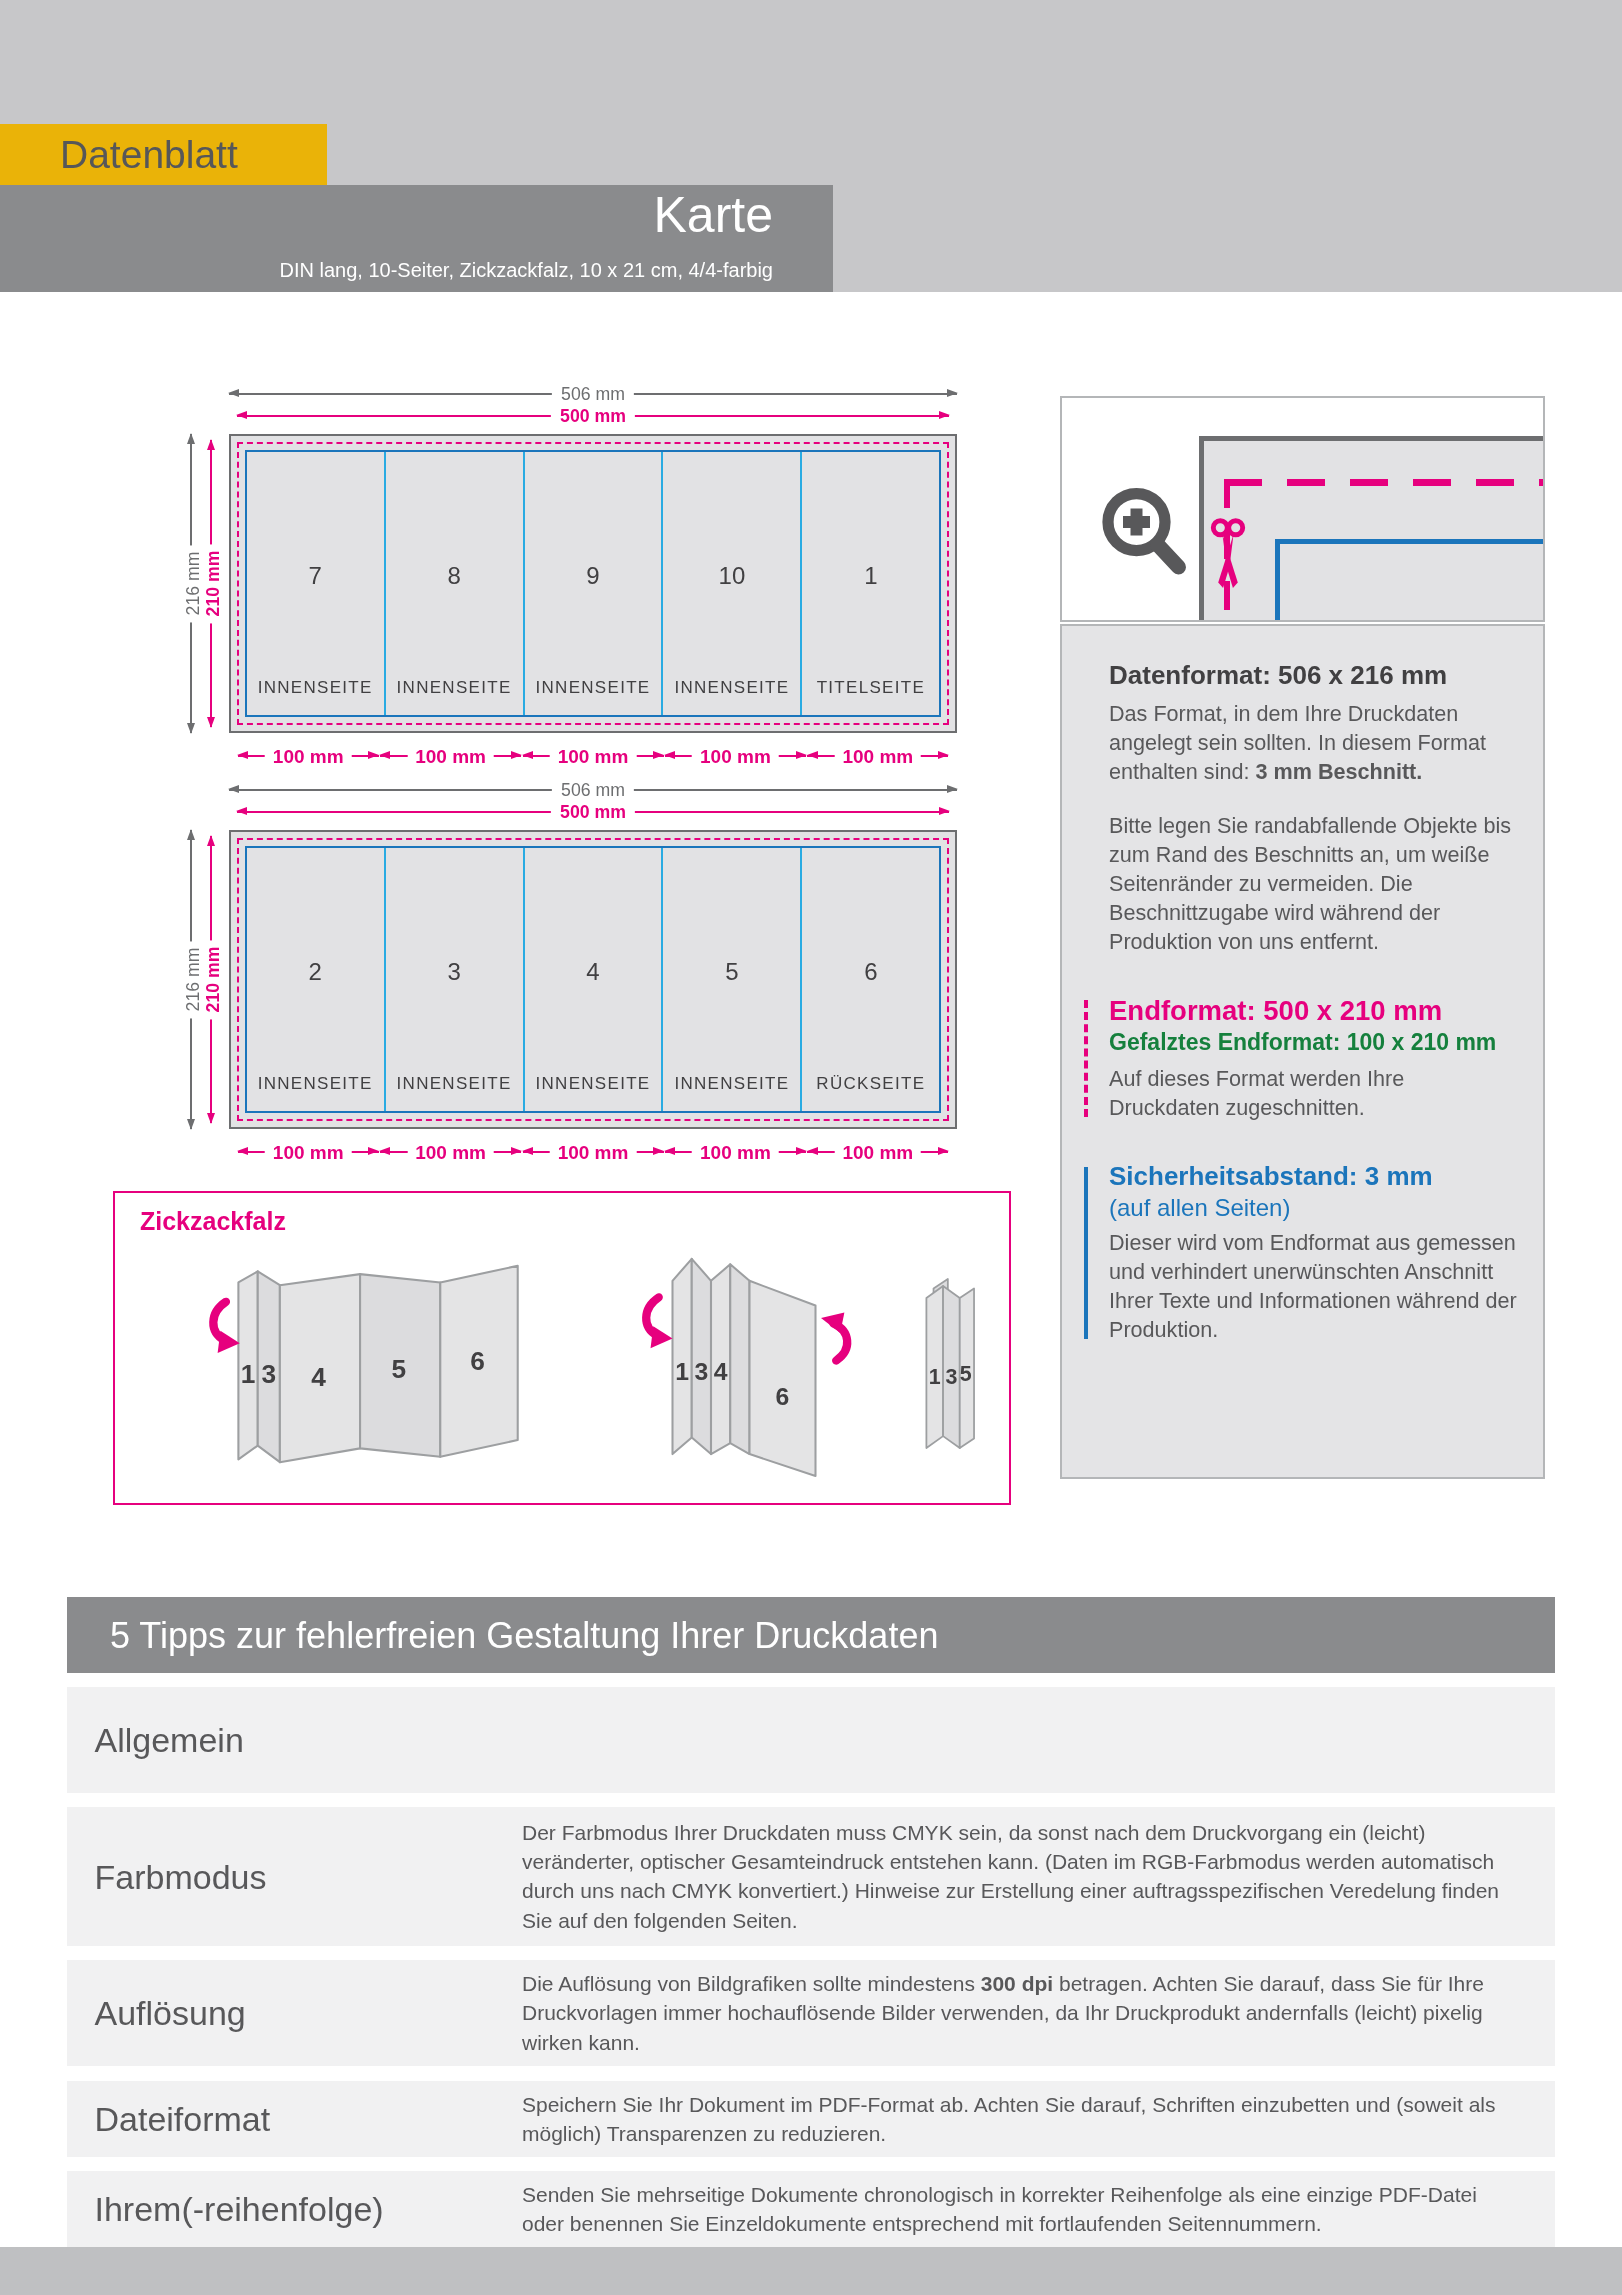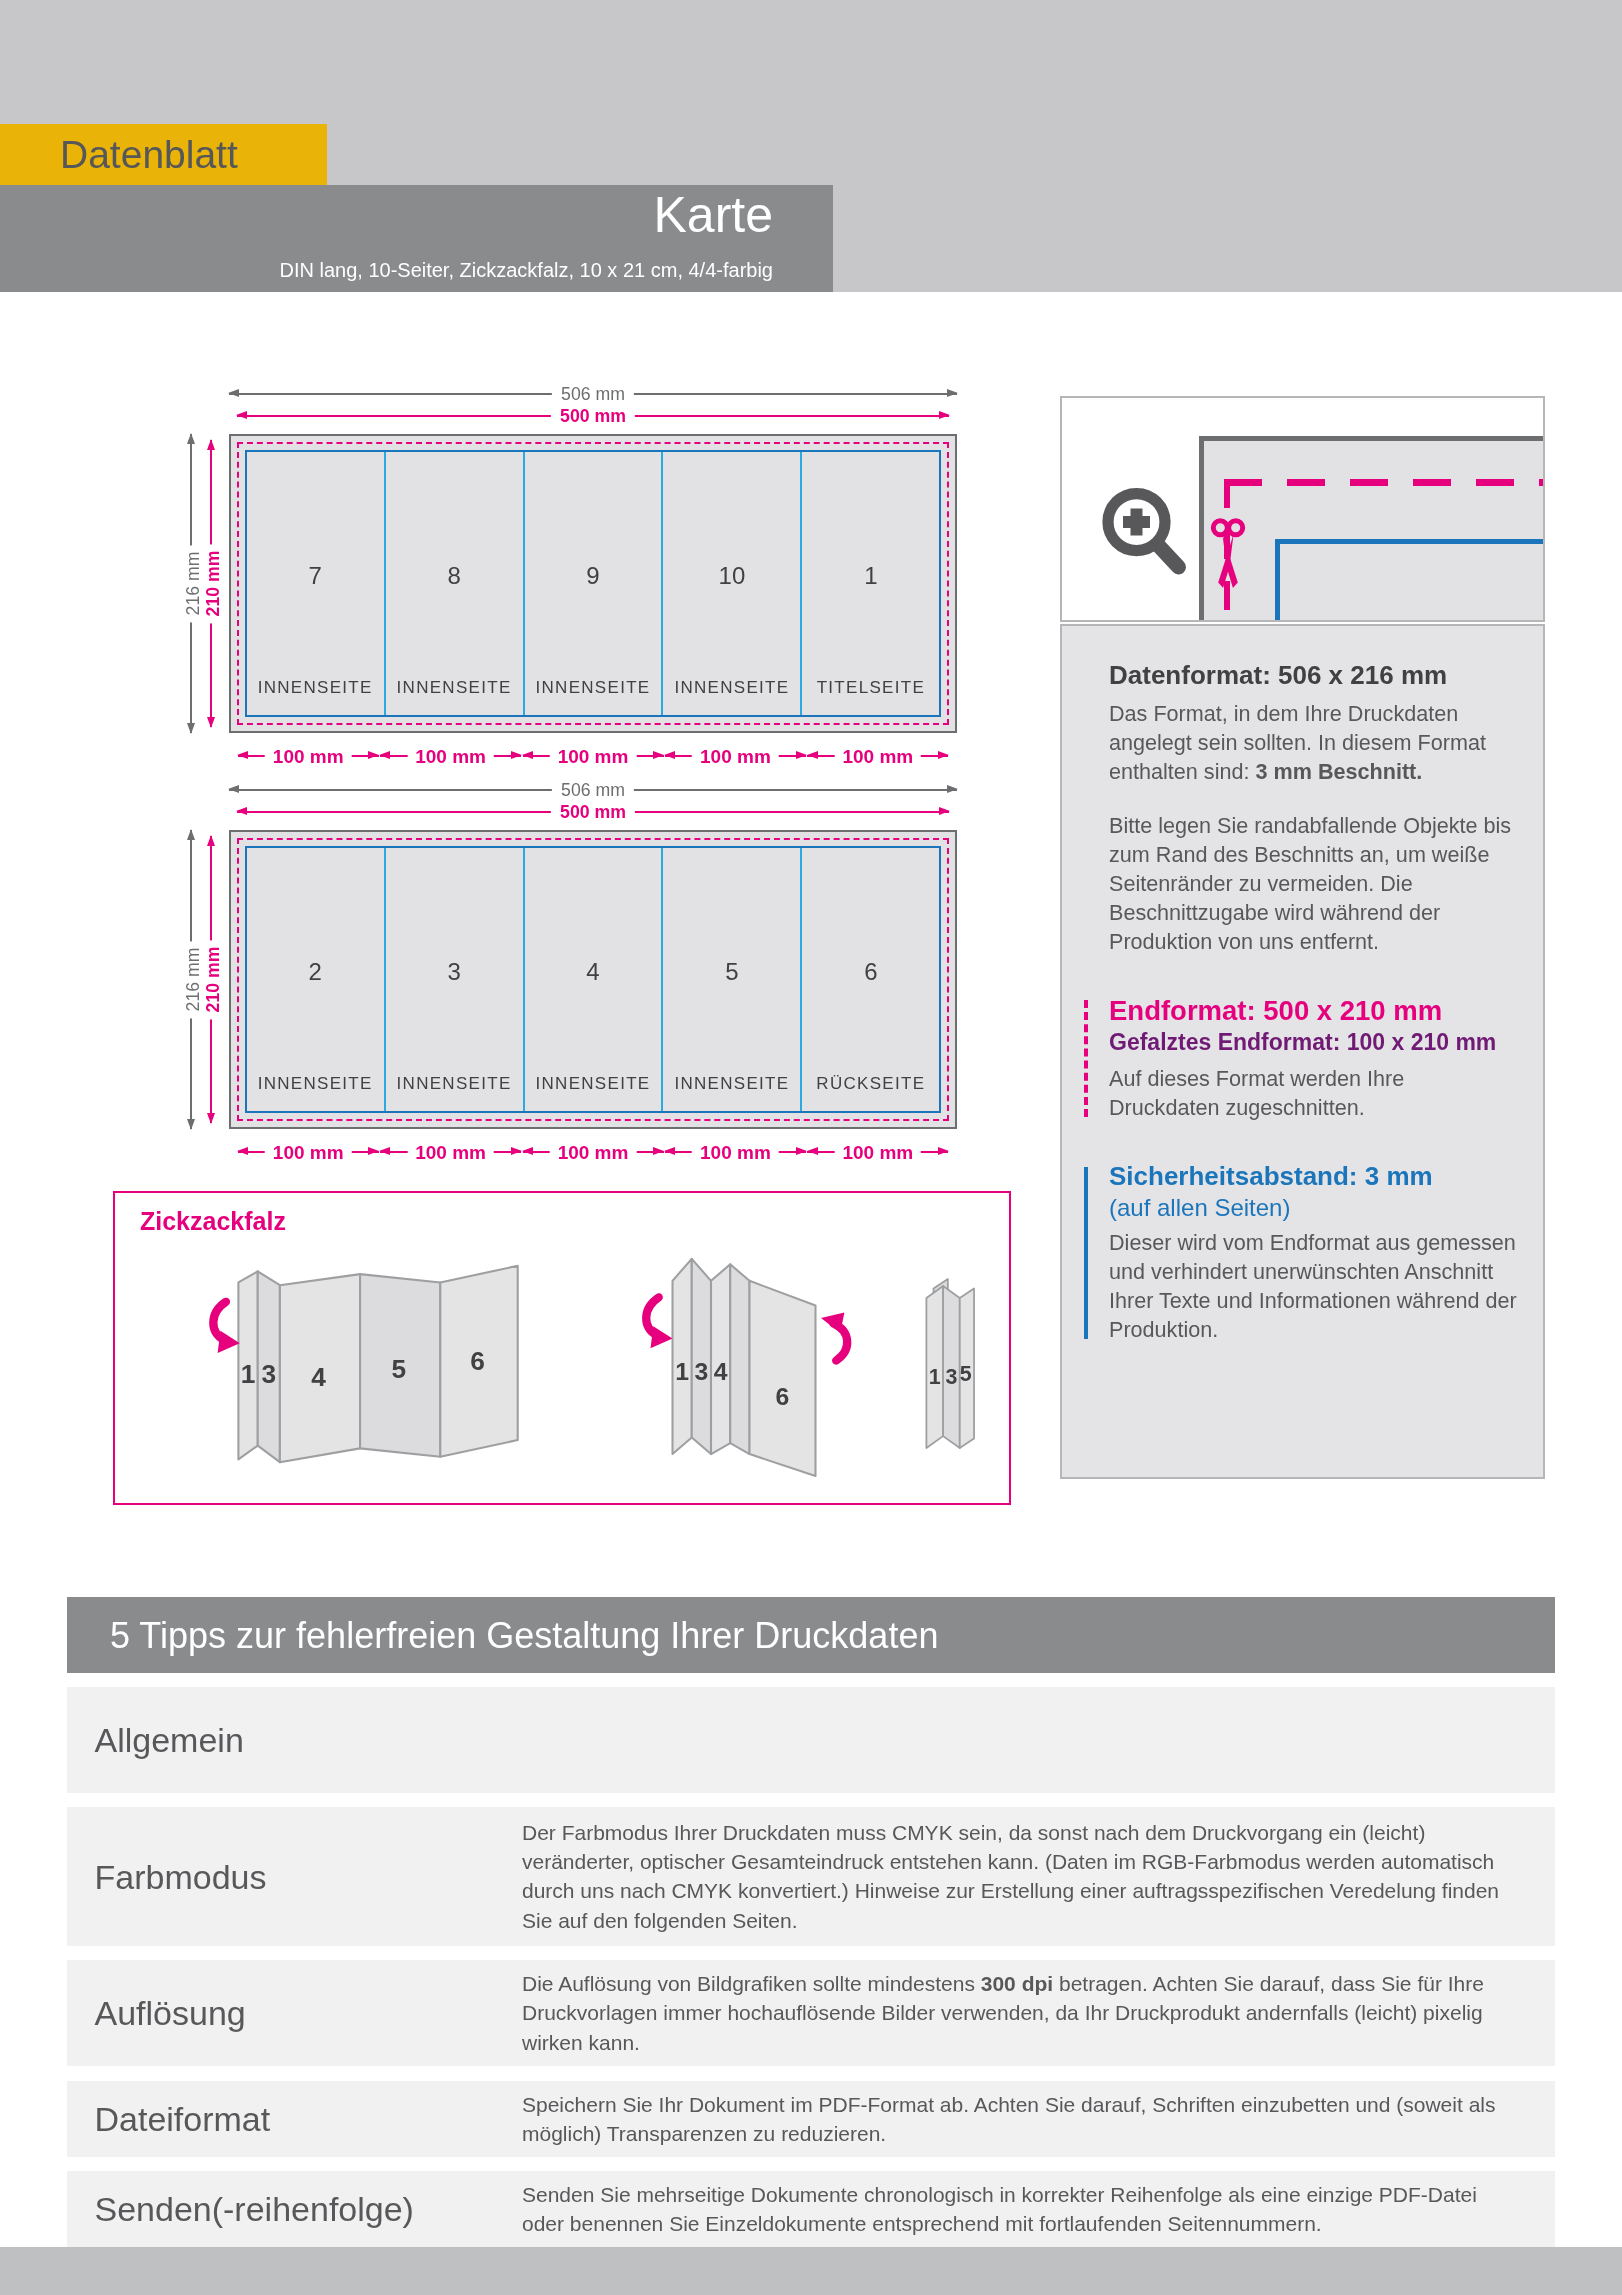--- a/index.html
+++ b/index.html
@@ -64,21 +64,21 @@
     border-top:5.9px solid #1b75bb;border-left:5.9px solid #1b75bb;}
   .info-gray{position:absolute;left:1060px;top:624px;width:485px;height:855px;background:#e4e4e6;
     border:2.6px solid #b4b6b8;box-sizing:border-box;overflow:hidden;padding:34px 25px 18.3px 22px;}
   .isec{position:relative;padding-left:25px;margin-bottom:39px;}
   .isec:last-child{margin-bottom:0;}
   .isec.bar-pink::before{content:"";position:absolute;left:0;top:5.2px;bottom:5.2px;width:0;border-left:4.6px dashed #e6007e;}
   .isec.bar-blue::before{content:"";position:absolute;left:0;top:5.2px;bottom:5.2px;width:0;border-left:4.6px solid #1b75bb;}
   .isec.bar-cyan::before{content:"";position:absolute;left:0;top:3.9px;bottom:3.9px;width:0;border-left:4.6px solid #29abe2;}
   .info-h{margin:0 0 7.9px 0;font-size:26px;font-weight:700;color:#414042;}
   .info-h.pink{color:#e6007e;font-size:27.5px;margin-bottom:2.6px;}
-  .info-sub.pink{font-size:23px;font-weight:700;color:#701a75;margin:0 0 7.9px 0;}
+  .info-sub.pink{font-size:23px;font-weight:700;color:#15803d;margin:0 0 7.9px 0;}
   .info-h.blue{color:#1b75bb;margin-bottom:1.3px;}
   .info-sub.blue{font-size:24px;color:#1b75bb;margin:0 0 6.5px 0;}
   .info-h.cyan{color:#29abe2;margin-bottom:5.2px;}
   .isec p{margin:0;font-size:21.6px;line-height:29px;color:#58585a;}
   .isec p + p{margin-top:25px;}
   
   .tips-banner{position:absolute;left:67px;top:1597px;width:1488px;height:76px;background:#8a8b8d;}
   .tips-banner span{display:block;padding-left:43px;line-height:77px;font-size:36px;color:#ffffff;}
   .tip-row{position:absolute;left:67px;width:1488px;background:#f1f1f2;}
   .tip-label{position:absolute;left:27.5px;top:50%;transform:translateY(-50%);font-size:34px;color:#58585a;}
@@ -335,19 +335,19 @@
   </div>
   <div class="tip-row" style="top:1960px;height:106px;">
     <div class="tip-label">Auflösung</div>
     <div class="tip-text"><span>Die Auflösung von Bildgrafiken sollte mindestens </span><b>300 dpi</b><span> betragen. Achten Sie darauf, dass Sie für Ihre Druckvorlagen immer hochauflösende Bilder verwenden, da Ihr Druckprodukt andernfalls (leicht) pixelig wirken kann.</span></div>
   </div>
   <div class="tip-row" style="top:2081px;height:76px;">
     <div class="tip-label">Dateiformat</div>
     <div class="tip-text"><span>Speichern Sie Ihr Dokument im PDF-Format ab. Achten Sie darauf, Schriften einzubetten und (soweit als möglich) Transparenzen zu reduzieren.</span><b></b><span></span></div>
   </div>
   <div class="tip-row" style="top:2171px;height:76px;">
-    <div class="tip-label">Senden(-reihenfolge)</div>
+    <div class="tip-label">Ihrem(-reihenfolge)</div>
     <div class="tip-text"><span>Senden Sie mehrseitige Dokumente chronologisch in korrekter Reihenfolge als eine einzige PDF-Datei oder benennen Sie Einzeldokumente entsprechend mit fortlaufenden Seitennummern.</span><b></b><span></span></div>
   </div>
 
   <div class="footer-band"></div>
 </div>
 
 
 </body></html>

